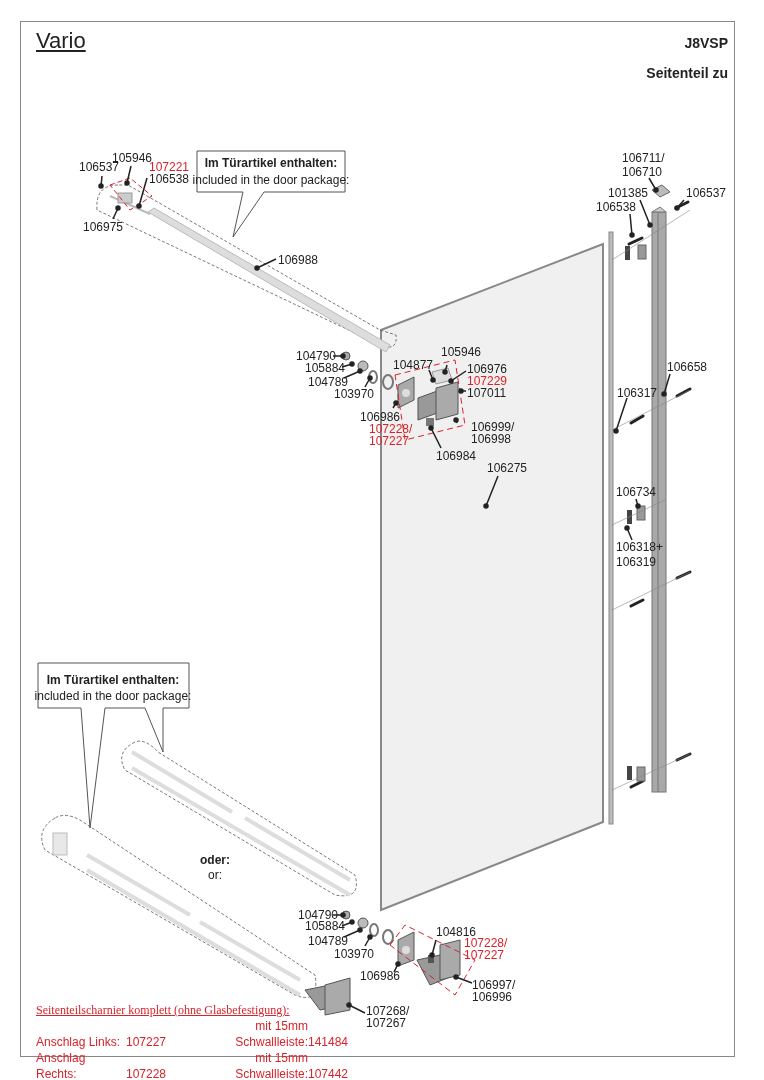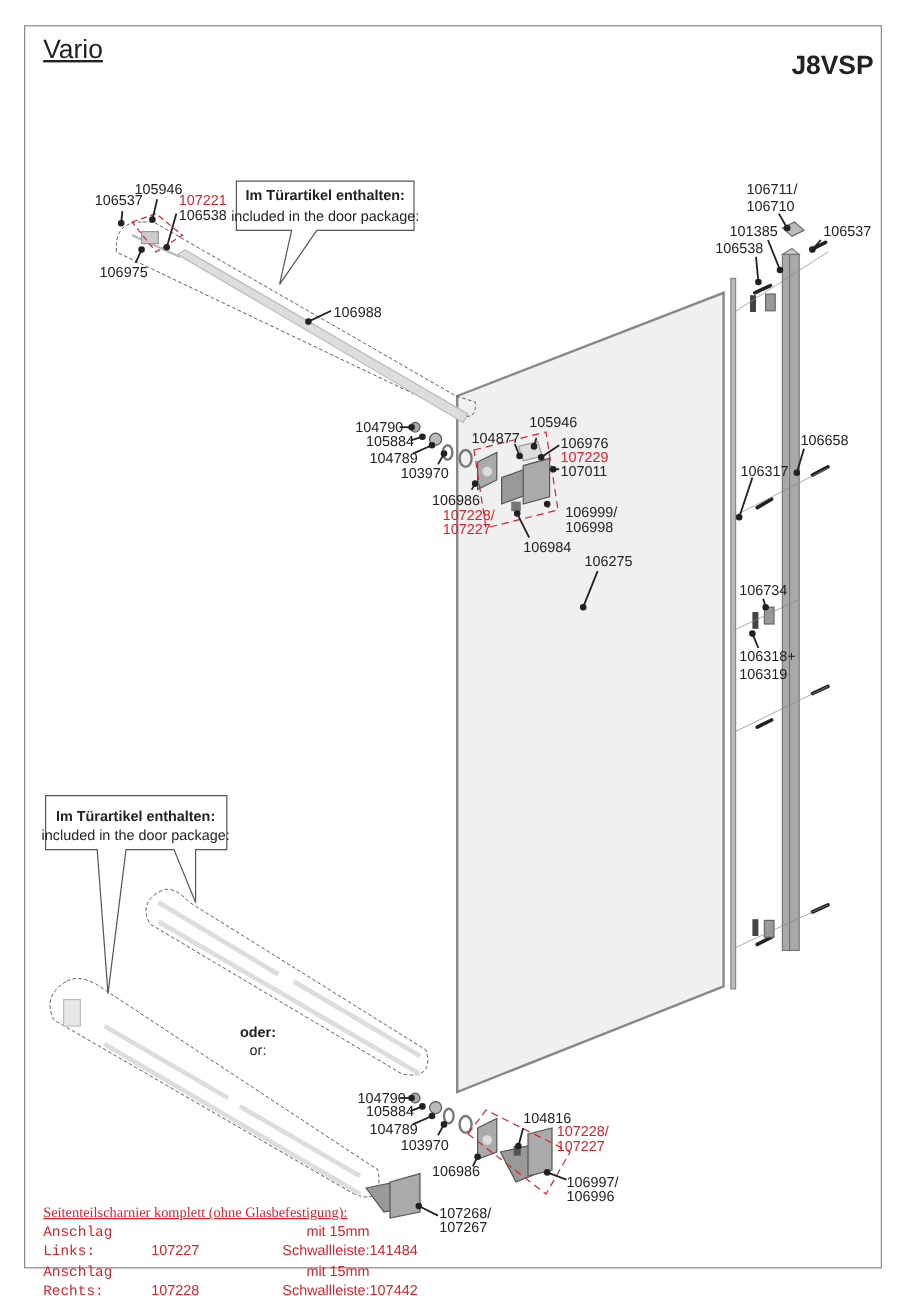--- a/index.html
+++ b/index.html
@@ -2,39 +2,40 @@
 <html><head>
 <meta charset="utf-8">
 <style>
   html, body { margin:0; padding:0; background:#fff; }
   body { width:764px; height:1080px; position:relative; overflow:hidden;
          font-family:"Liberation Sans", sans-serif; color:#222; }
   .frame { position:absolute; left:20px; top:21px; width:715px; height:1036px;
            border:1px solid #888; box-sizing:border-box; }
   .brand { position:absolute; left:36px; top:28px; font-size:22px; font-weight:normal;
            text-decoration:underline; color:#222; }
-  .title { position:absolute; right:36px; top:40px; text-align:right;
-           font-size:22px; font-weight:bold; line-height:30px; color:#222; }
+  .title { position:absolute; right:36px; top:28px; text-align:right;
+           font-size:14px; font-weight:bold; line-height:30px; color:#222; }
   svg.drawing { position:absolute; left:0; top:0; }
   .lbl { font-family:"Liberation Sans", sans-serif; font-size:12px; fill:#222; }
   .lbl.red { fill:#d9222a; }
   .callout-bold { font-family:"Liberation Sans", sans-serif; font-size:12px; font-weight:bold; fill:#222; }
   .callout { font-family:"Liberation Sans", sans-serif; font-size:12px; fill:#222; }
   .footer { position:absolute; left:36px; top:1002px; font-size:12px; color:#d9222a; line-height:16px; }
   .footer .head { text-decoration:underline;font-family:Liberation Serif, serif; }
   .footer .row span { display:inline-block; }
-  .c1 { width:90px;font-family:Liberation Mono, monospace; } .c2 { width:54px; } .c3 { width:128px;text-align:right; }
+  .c1 { width:90px; } .c2 { width:54px; } .c3 { width:128px;text-align:right; }
 </style>
 </head>
 <body>
 
 <div class="frame"></div>
 <div class="brand">Vario</div>
 <div class="title">
   <div>J8VSP</div>
+  <div>Seitenteil zu</div>
 </div>
 
 <svg class="drawing" width="764" height="1080">
 
   <polygon points="381,330 603,244 603,822 381,910" fill="#f0f0f0" stroke="#888" stroke-width="2"></polygon>
 
   <rect x="609" y="232" width="4" height="592" fill="#bbb" stroke="#888" stroke-width="1"></rect>
 
   <rect x="652" y="212" width="14" height="580" fill="#a9a9a9" stroke="#777" stroke-width="1"></rect>
   <line x1="658" y1="212" x2="658" y2="792" stroke="#777"></line>

